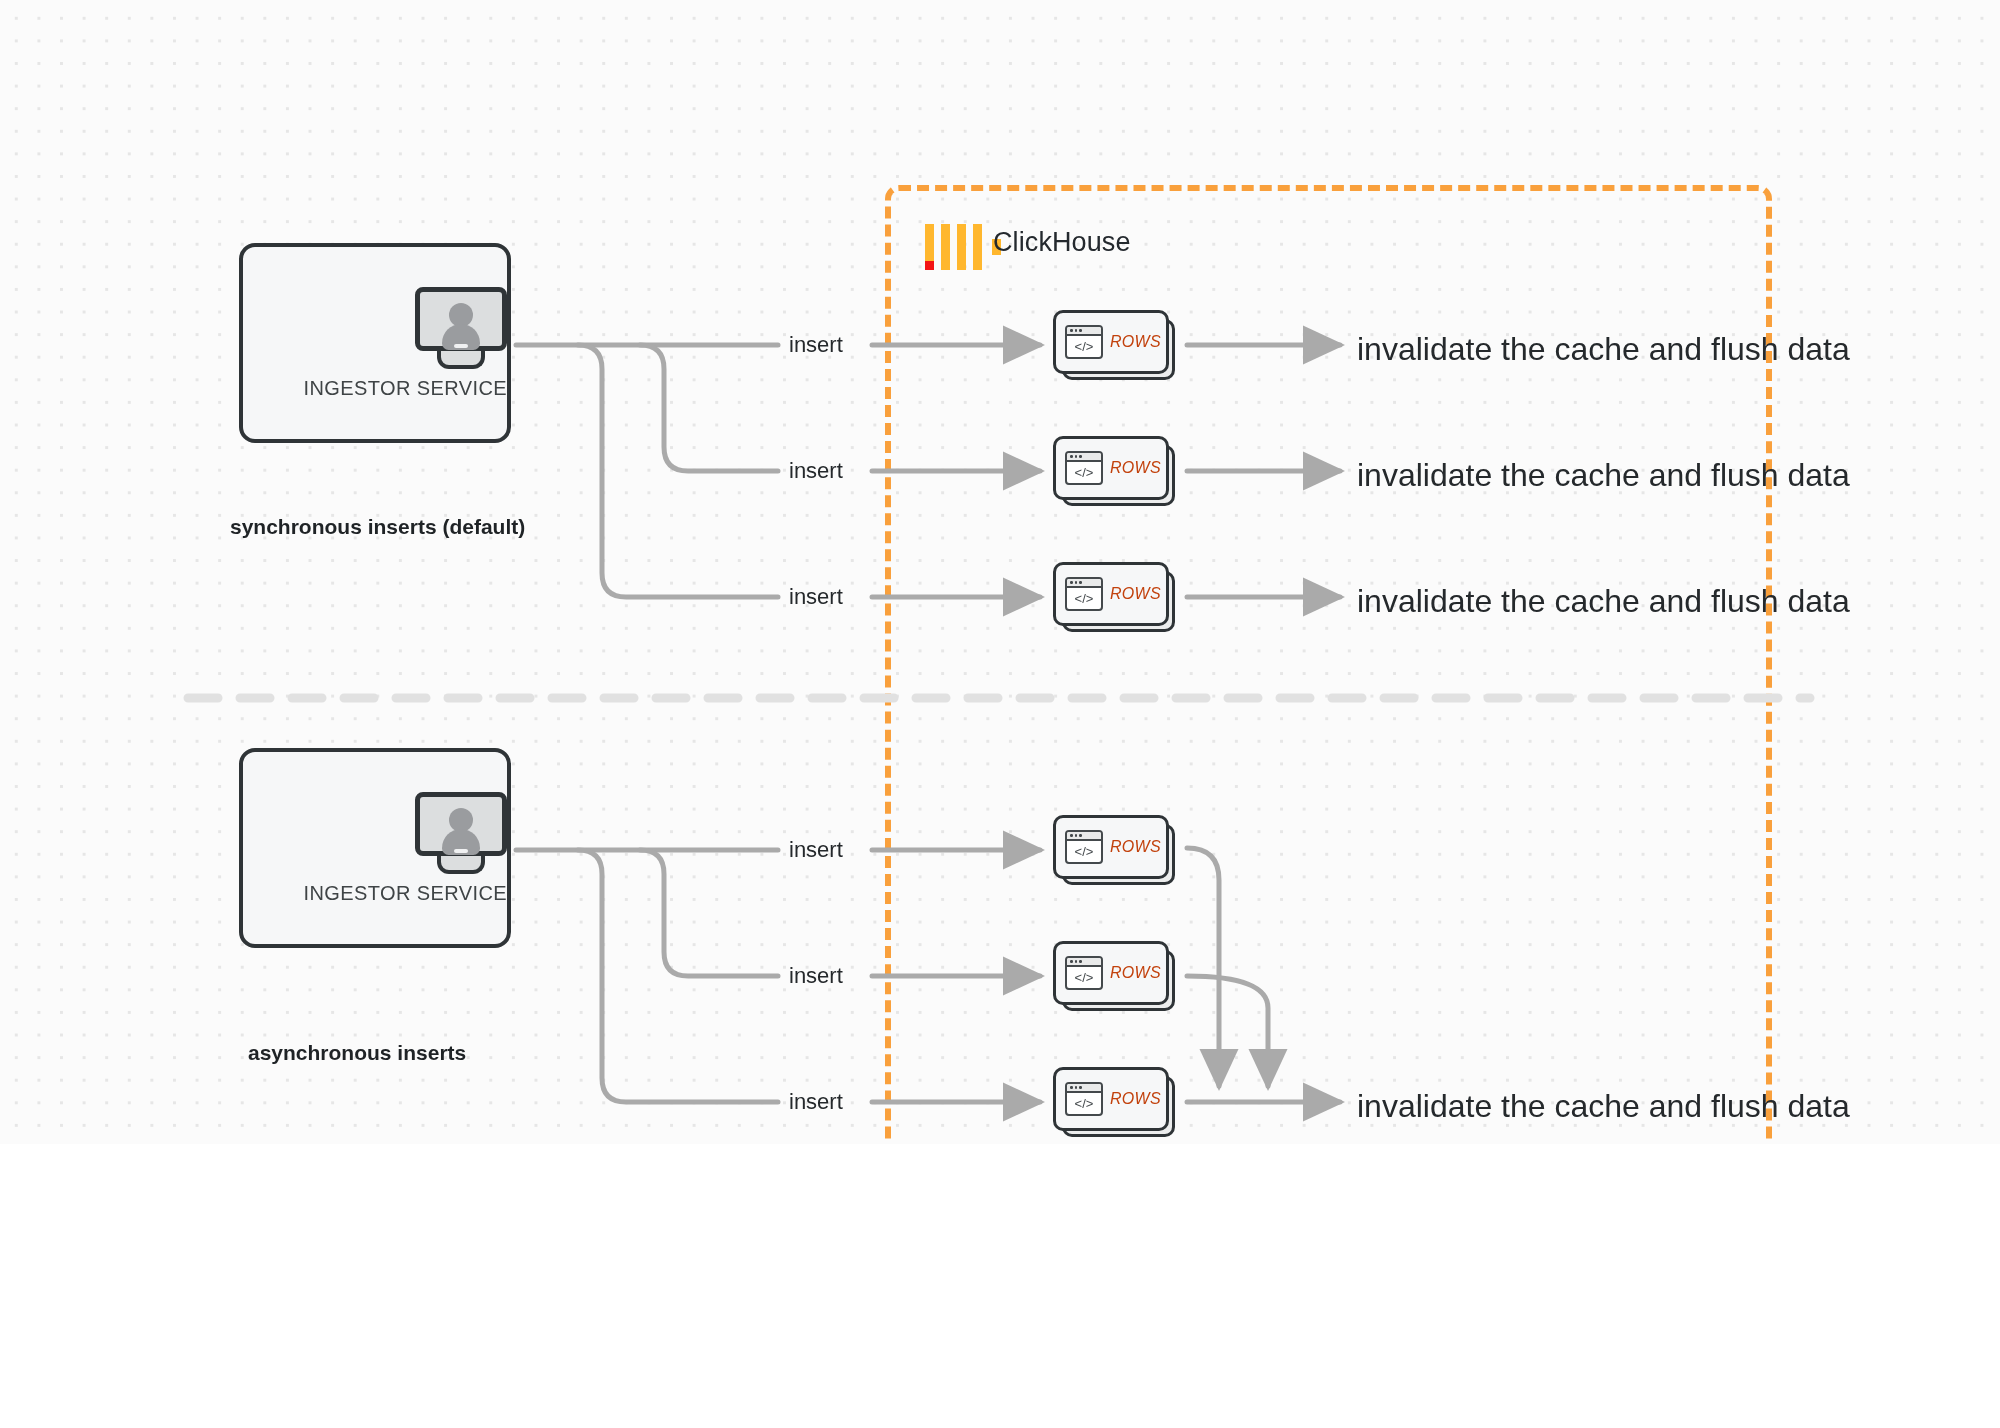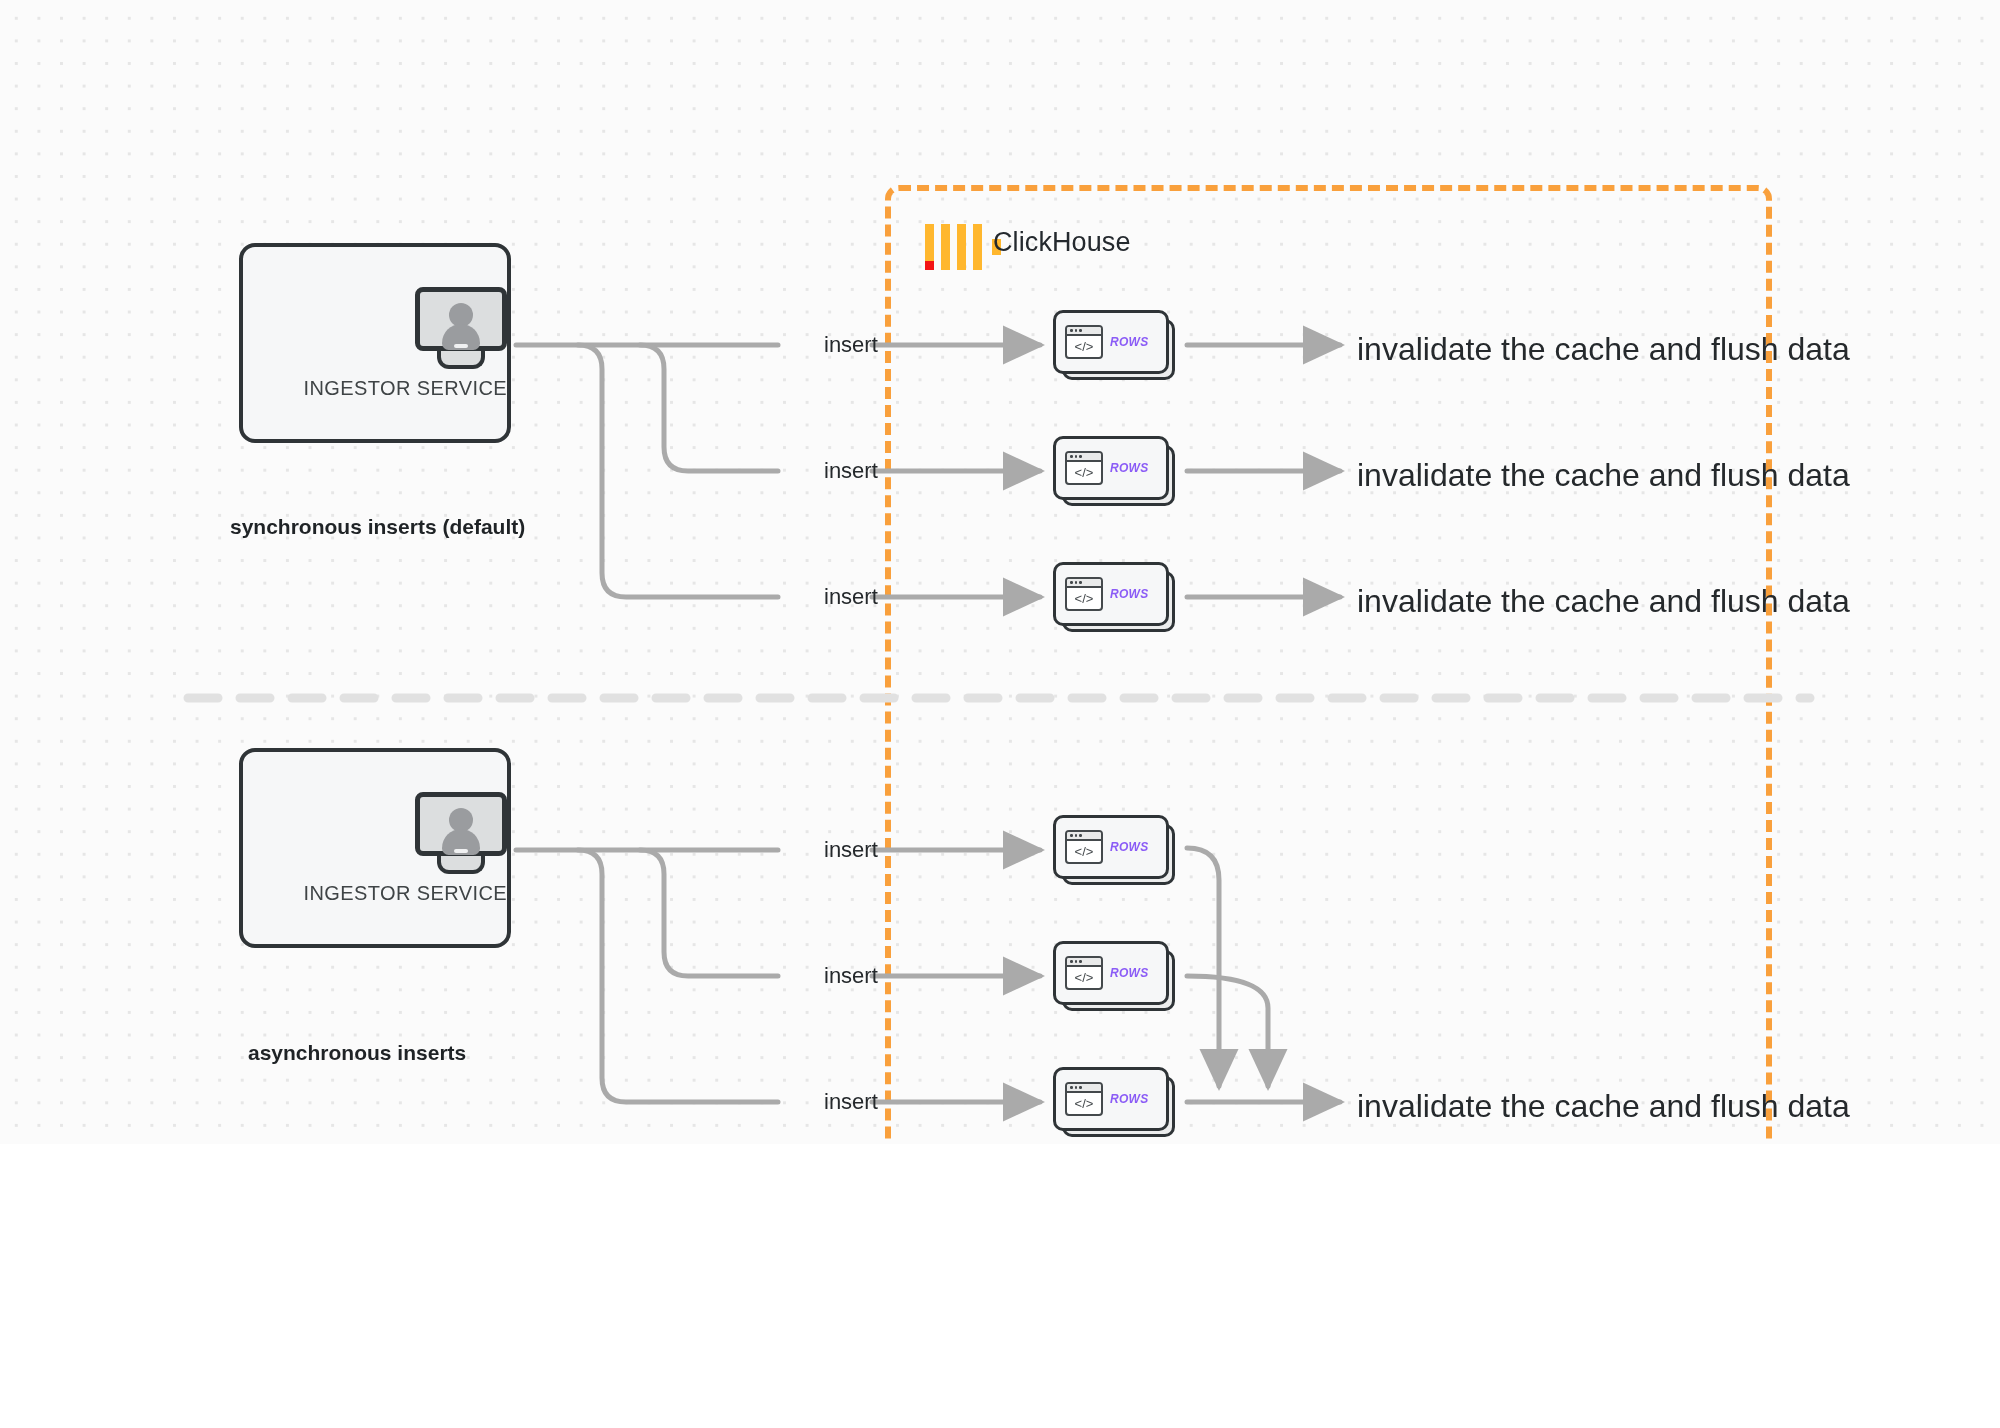--- a/index.html
+++ b/index.html
@@ -216,34 +216,33 @@
     flex: 1;
     display: flex;
     align-items: center;
     justify-content: center;
     font-size: 13px;
     color: #44494c;
     font-family: "Liberation Sans", sans-serif;
     line-height: 1;
   }
   .rows-text {
-    font-size: 12px;
+    font-size: 16px;
     font-style: italic;
-    font-weight: bold;
-    color: #8b5cf6;
+    font-weight: normal;
+    color: #c2410c;
     letter-spacing: .3px;
   }
 
   
   .wire-label {
     position: absolute;
     font-size: 22px;
     color: #25292c;
     white-space: nowrap;
-    margin-left: 35px;
   }
   .sink-label {
     position: absolute;
     font-size: 32px;
     color: #25292c;
     white-space: nowrap;
   }
 </style>
 </head>
 <body>

